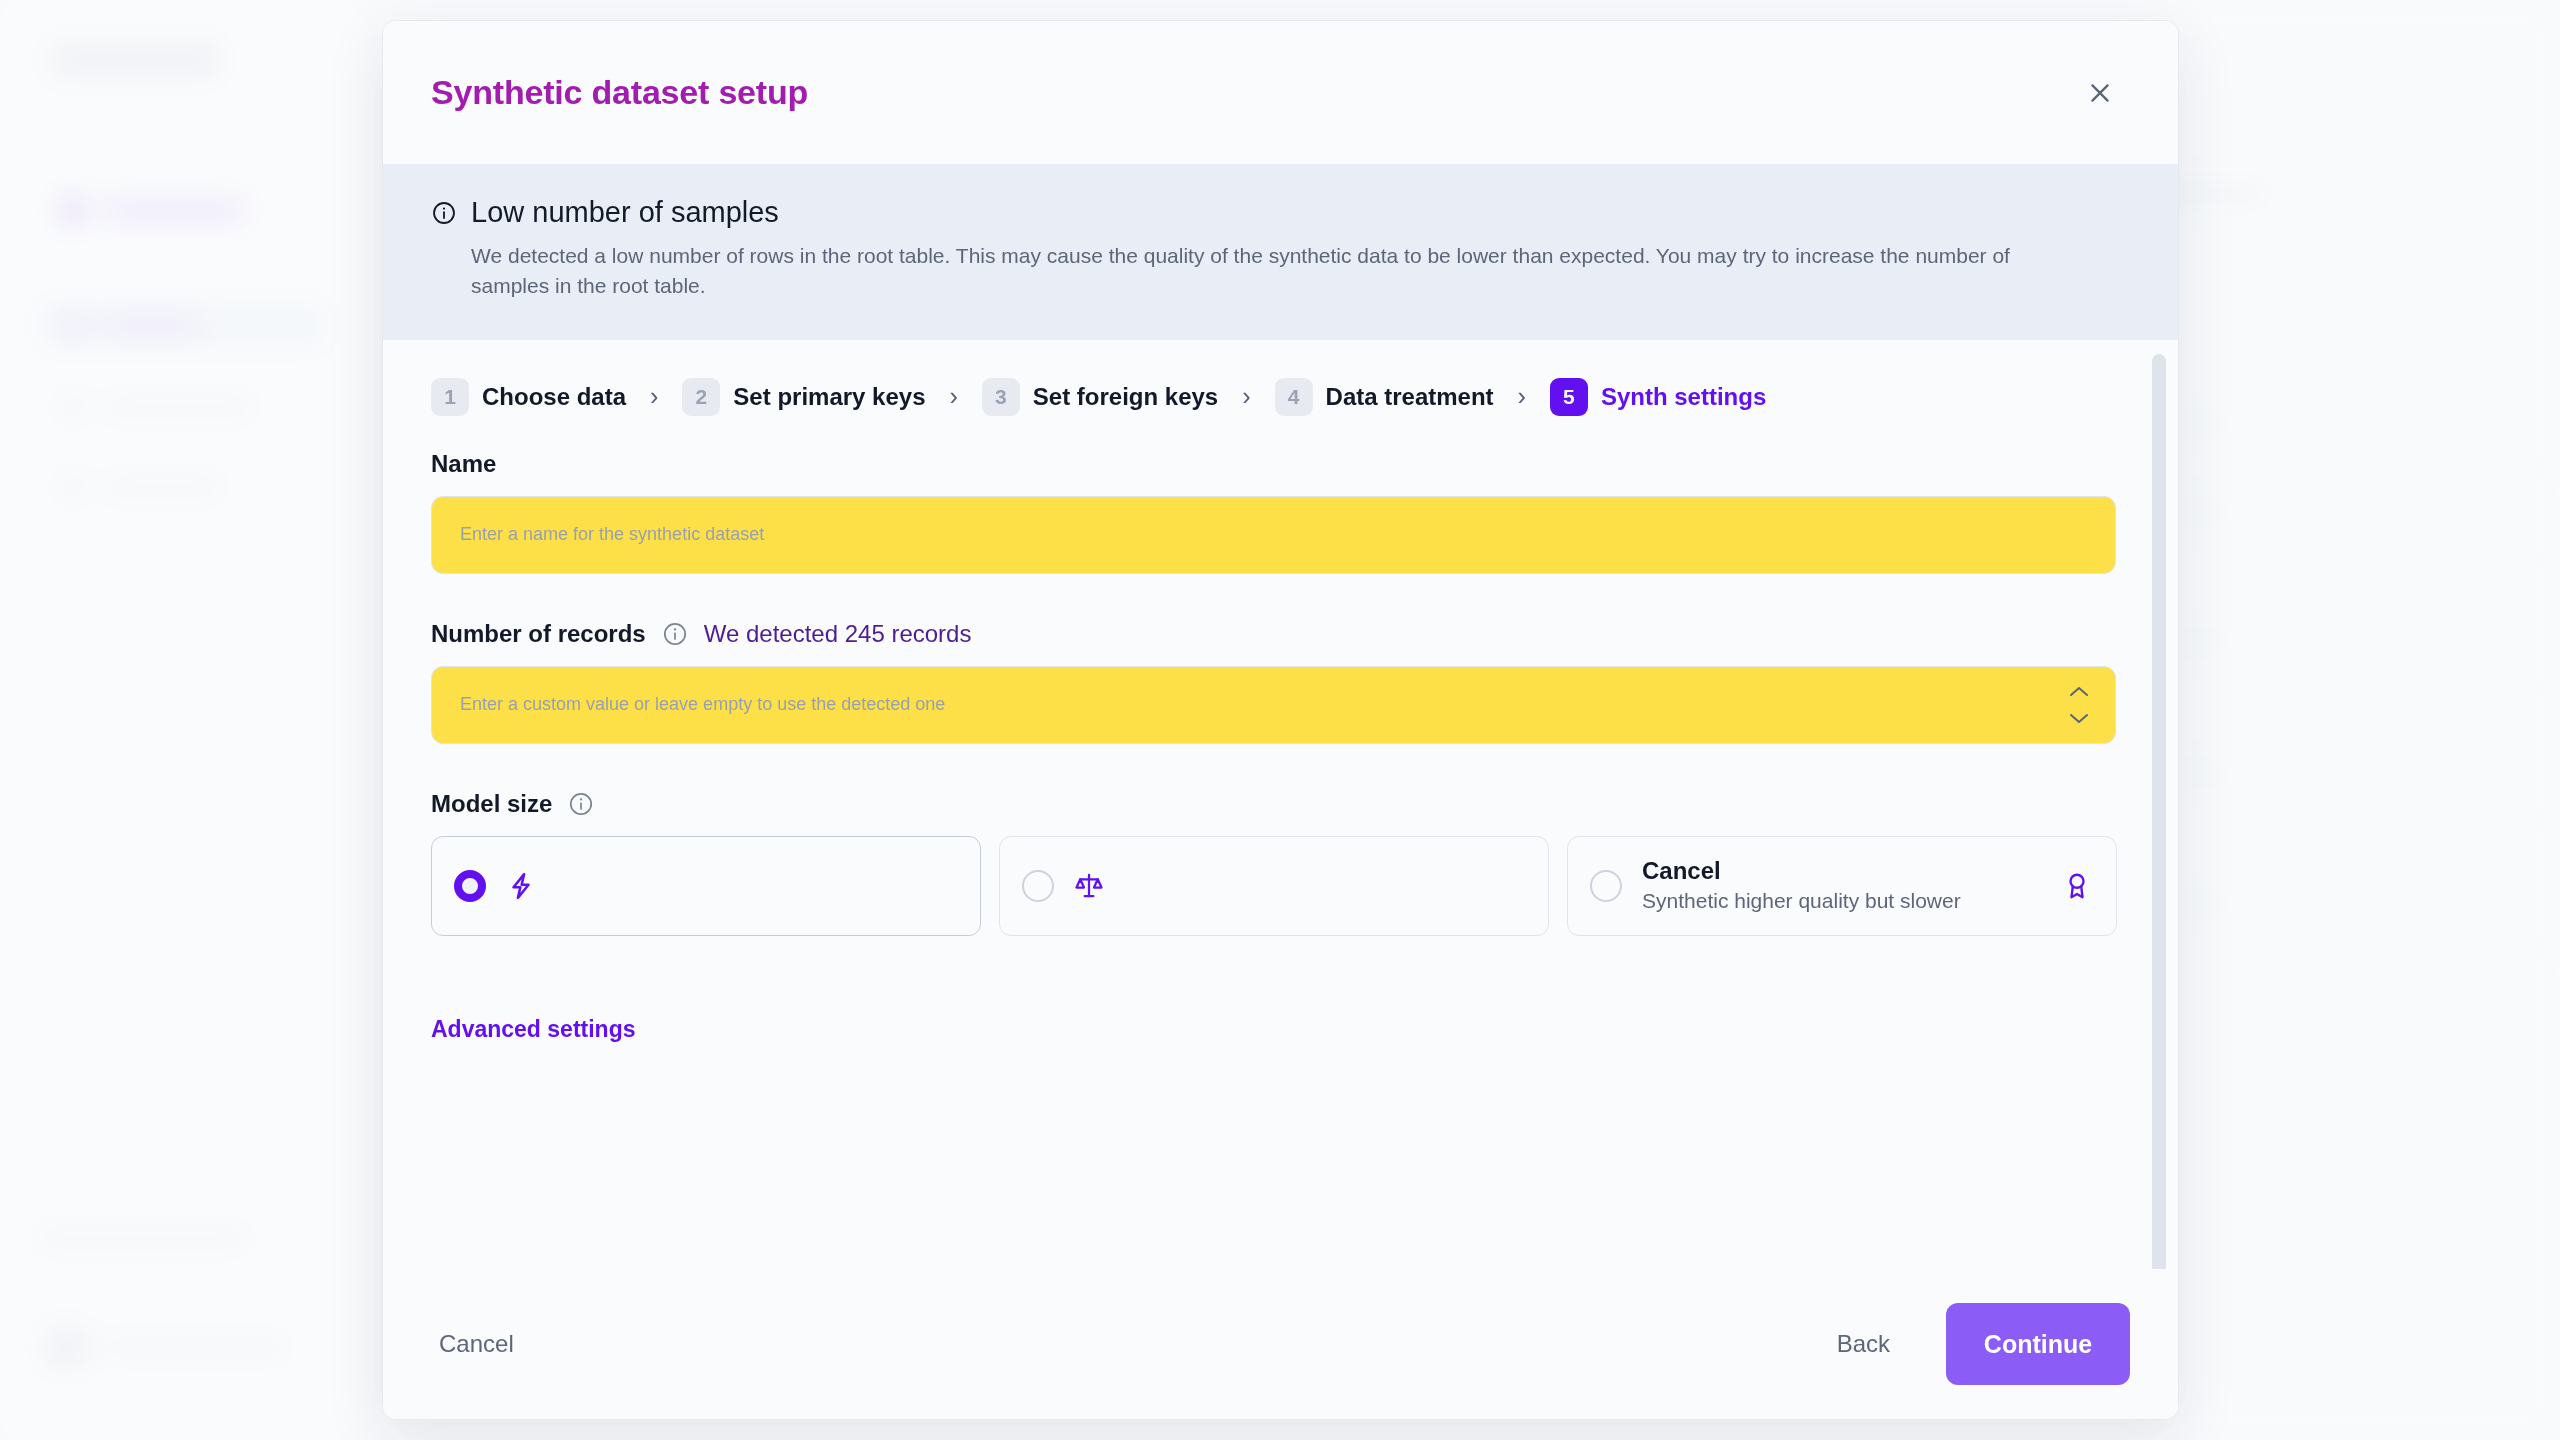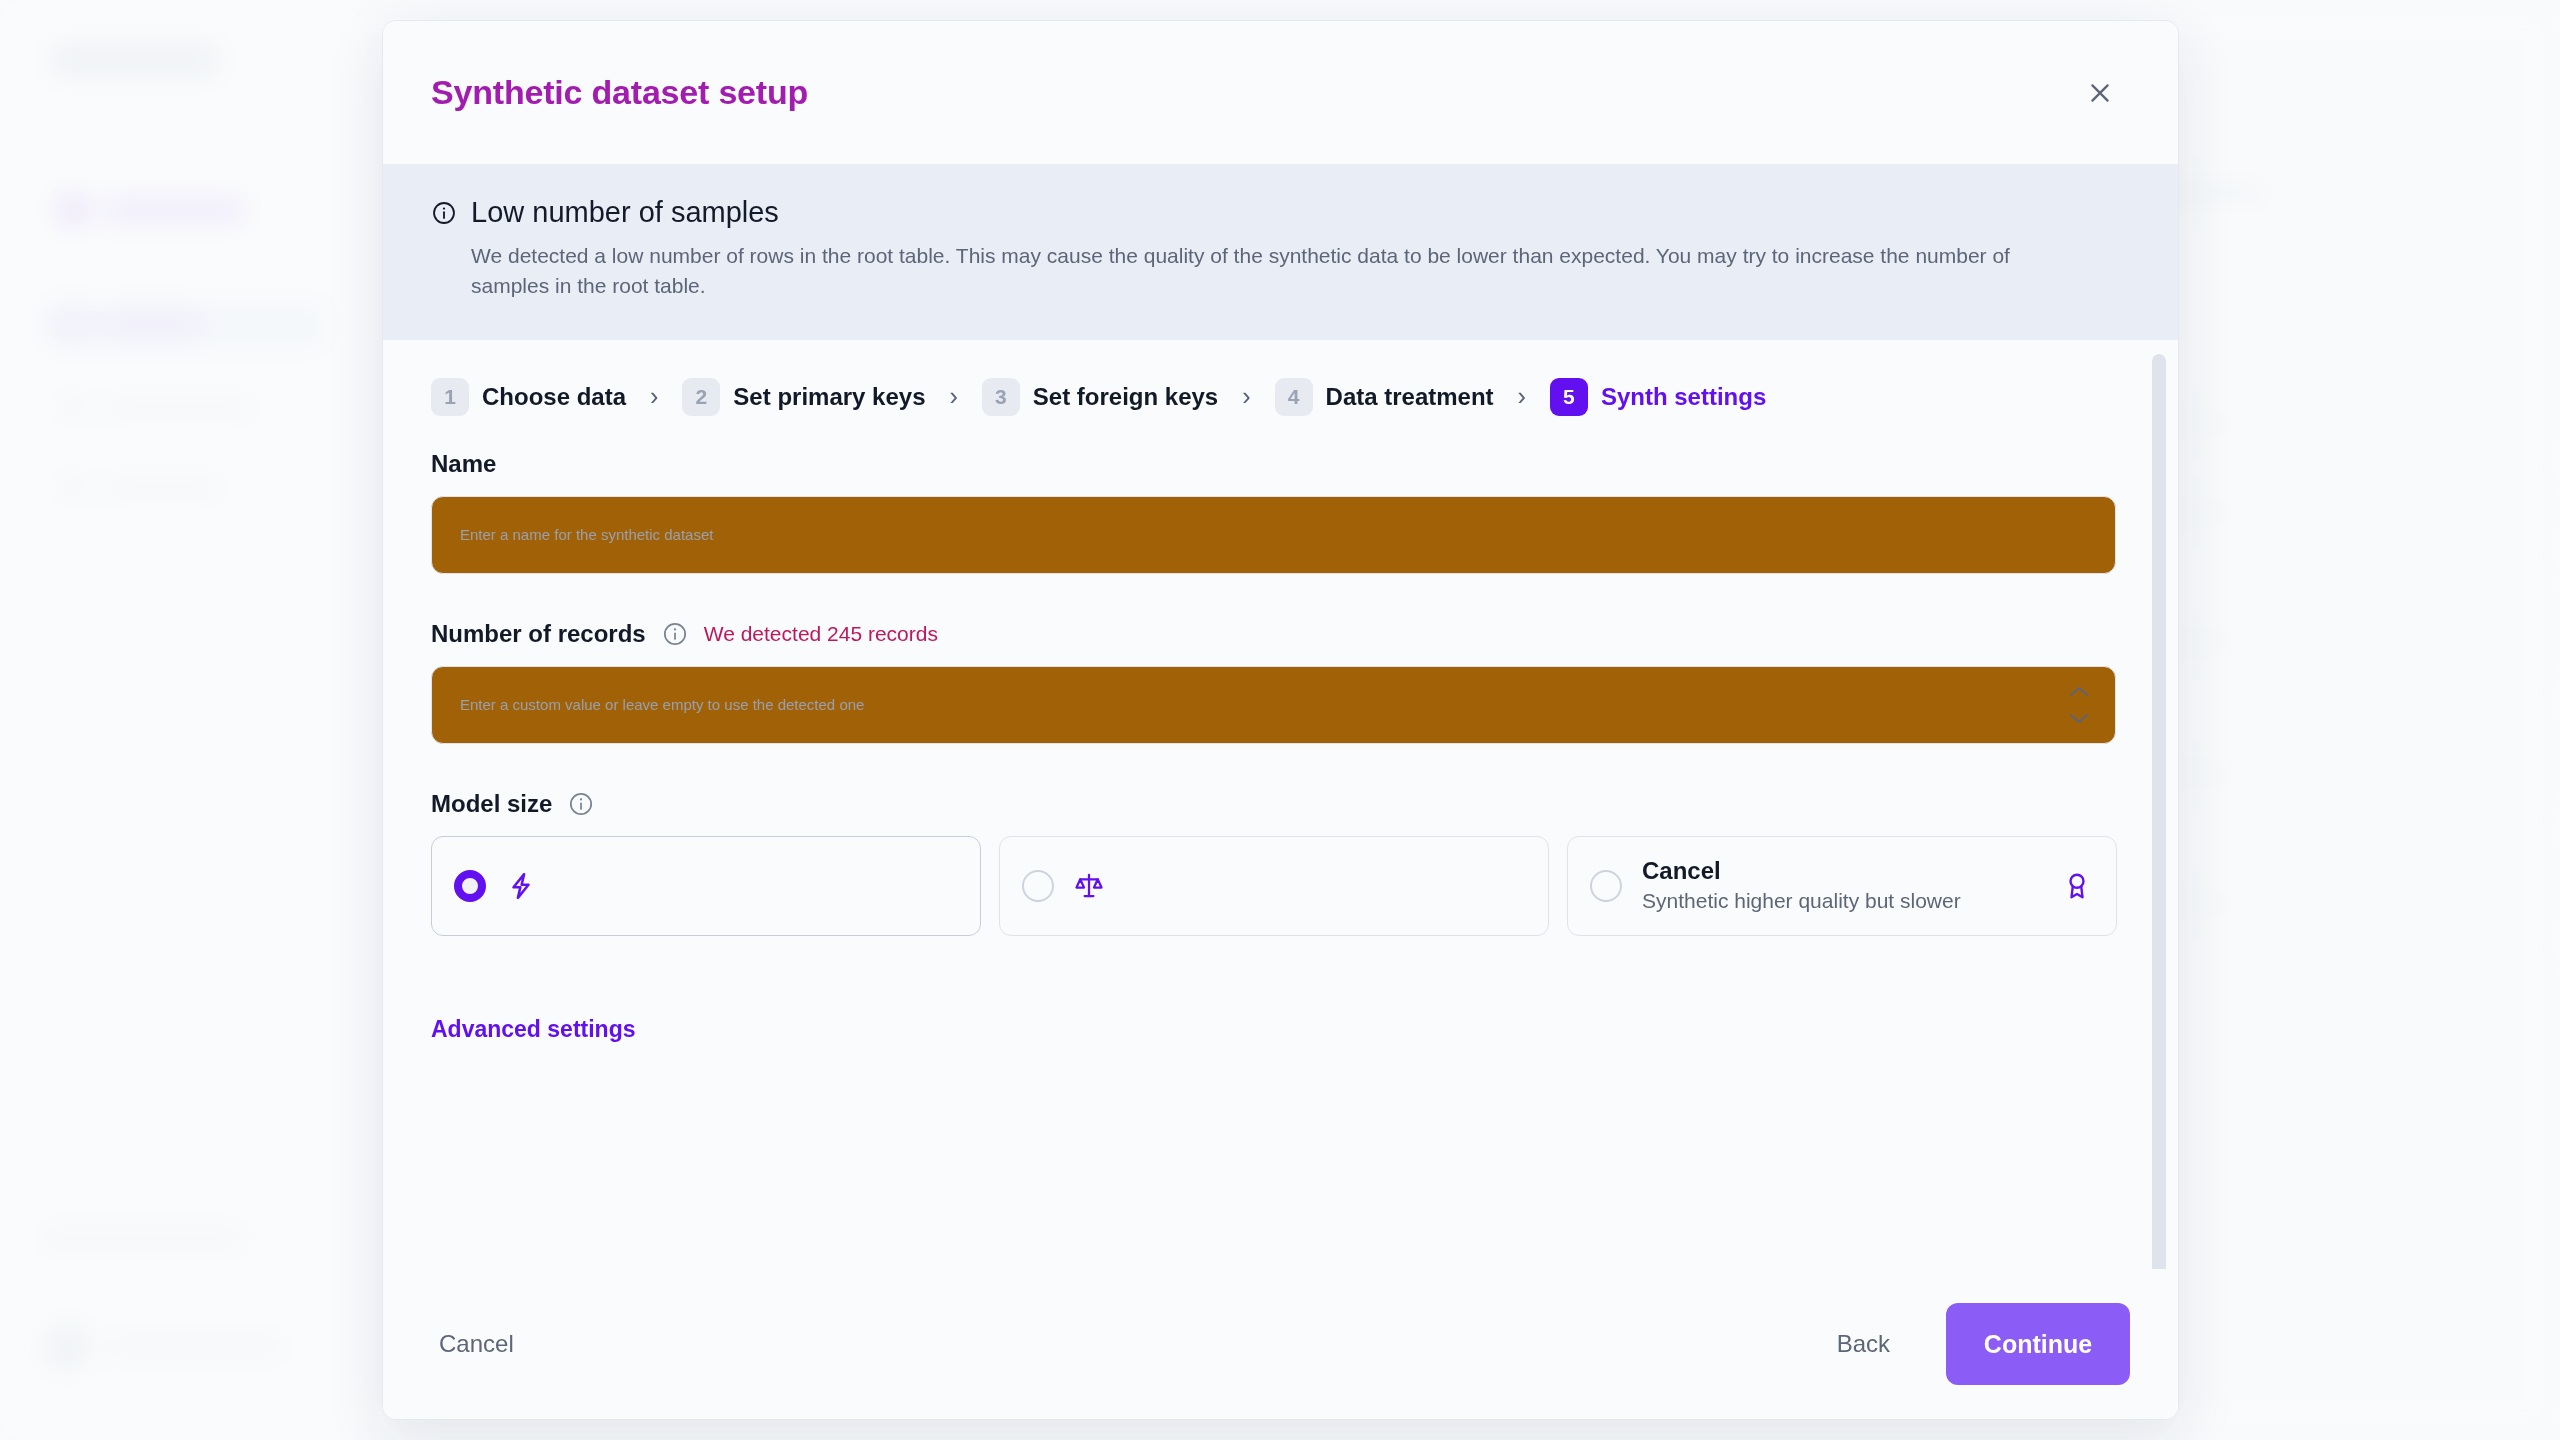--- a/index.html
+++ b/index.html
@@ -237,37 +237,37 @@
     align-items: center;
     gap: 16px;
     margin-bottom: 18px;
   }
   .field-label {
     font-size: 24px;
     font-weight: bold;
     color: #121929;
   }
   .field-hint {
-    font-size: 21px;
-    color: #be185d;
+    font-size: 24px;
+    color: #4c1d95;
   }
   .info-icon {
     width: 26px; height: 26px;
     color: #7b8494;
     flex: 0 0 26px;
   }
 
   .text-input {
     width: 1685px;
     height: 78px;
     border: 1px solid #dfe4ec;
     border-radius: 12px;
-    background: #a16207;
+    background: #fde047;
     font-family: "Liberation Sans", sans-serif;
-    font-size: 15px;
+    font-size: 18px;
     color: #121929;
     padding: 0 28px;
     outline: none;
   }
   .text-input::placeholder { color: #98a0b0; }
 
   .spinner-wrap { position: relative; width: 1685px; }
   .spinner-wrap .text-input { padding-right: 80px; }
   .spinner-btns {
     position: absolute;

